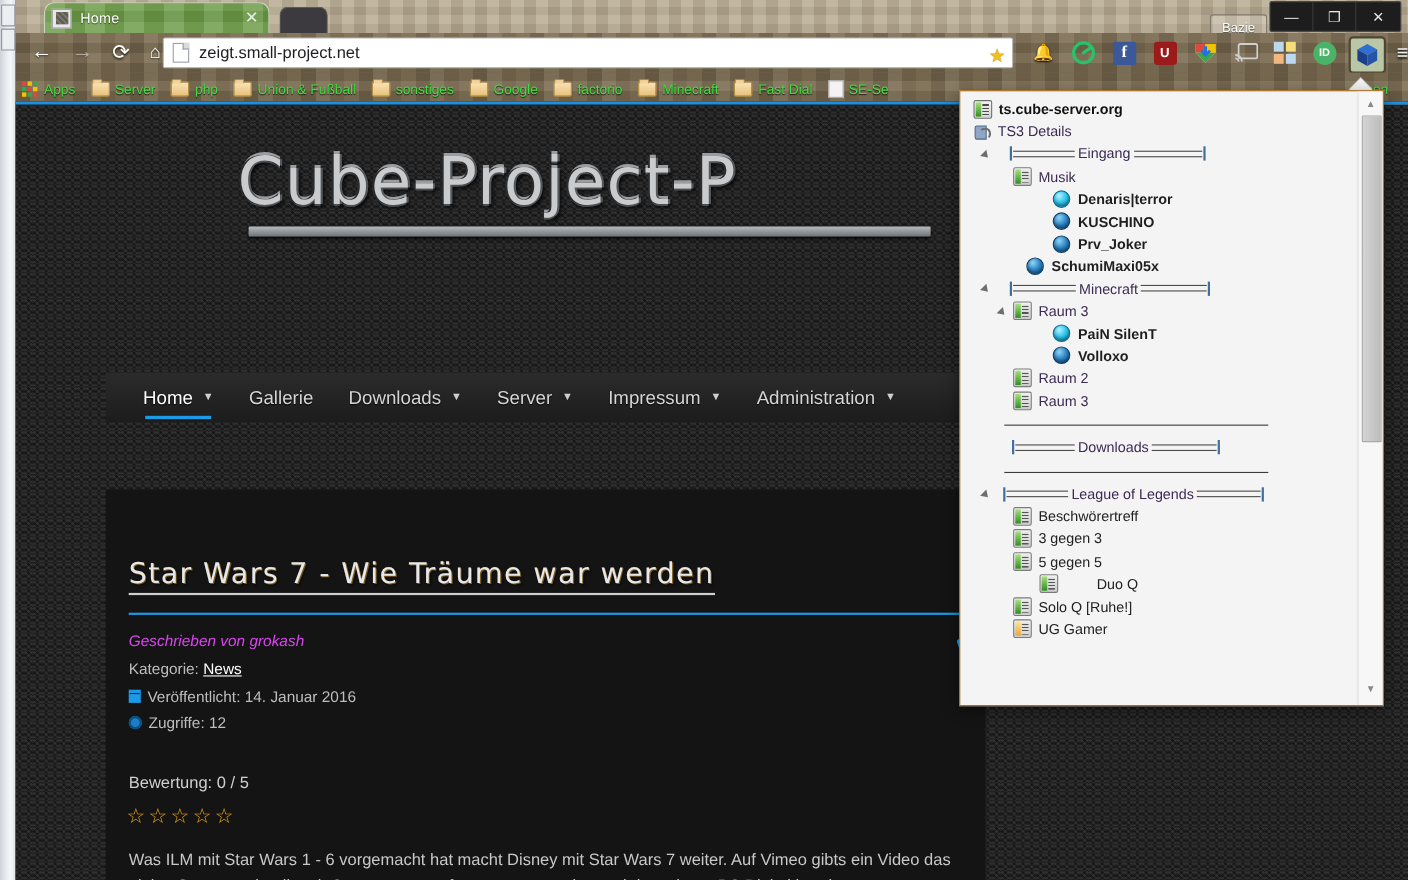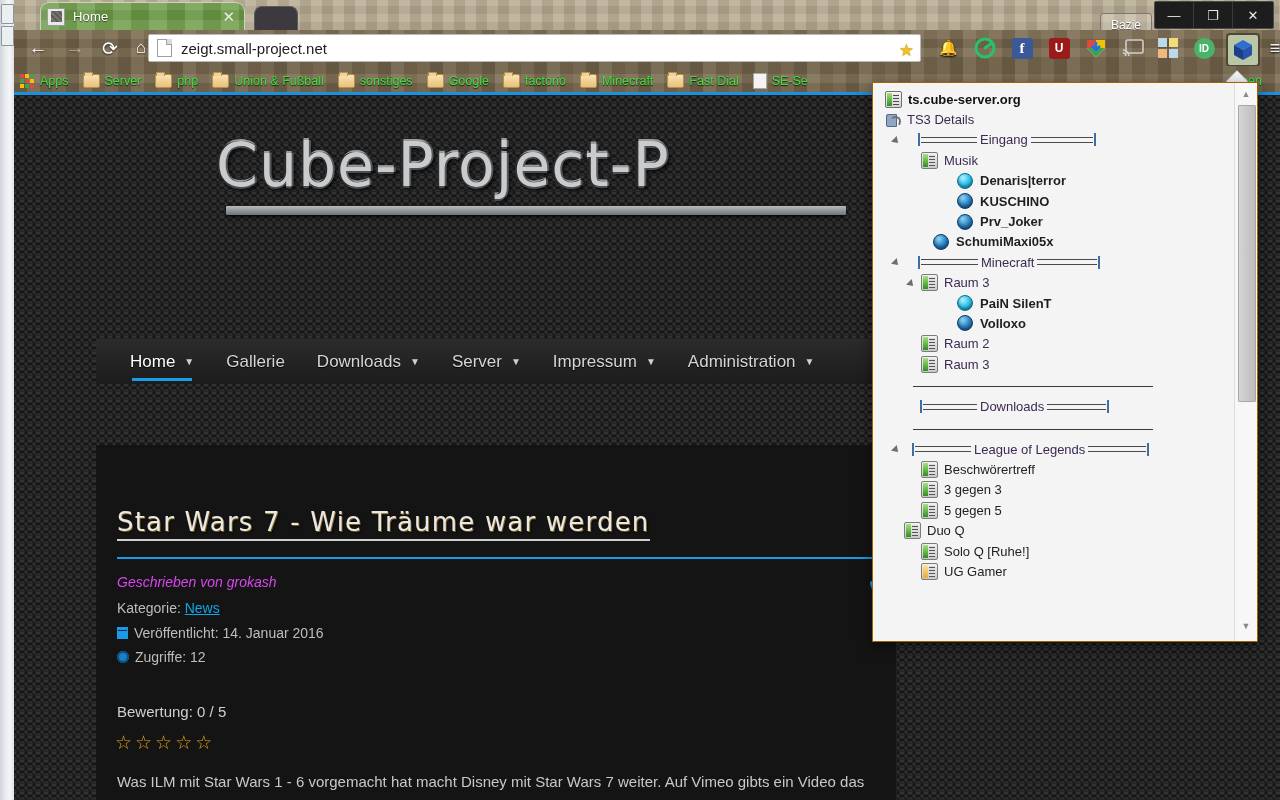--- a/index.html
+++ b/index.html
@@ -131,21 +131,21 @@
   
   #content{position:absolute;left:82px;top:353px;width:800px;height:355px;background:#141414;}
   #artTitle{position:absolute;left:21px;top:62px;font-size:26px;color:#e8e8e8;
     font-family:"DejaVu Sans", sans-serif;letter-spacing:1.2px;white-space:nowrap;
     border-bottom:2px solid #cfcfcf;padding-bottom:2px;cursor:pointer;
     text-shadow:1px 1px 0 #7a5a1a, 2px 2px 2px rgba(0,0,0,.6);}
   #artRule{position:absolute;left:21px;top:112px;width:756px;height:2px;background:#1b9ae8;}
   .meta{position:absolute;left:21px;font-size:14px;color:#bdbdbd;white-space:nowrap;}
   #metaAuthor{top:129px;font-style:italic;color:#d946ef;}
   #metaCat{top:155px;}
-  #metaCat a{color:#0ea5e9;text-decoration:underline;cursor:pointer;}
+  #metaCat a{color:#ffffff;text-decoration:underline;cursor:pointer;}
   #metaPub{top:180px;display:flex;align-items:center;}
   #metaHits{top:204px;display:flex;align-items:center;}
   .calIco{width:11px;height:12px;background:#1b9ae8;margin-right:6px;flex:none;position:relative;}
   .calIco:before{content:"";position:absolute;left:1px;right:1px;top:3px;height:1px;background:#0d2d44;}
   .eyeIco{width:12px;height:12px;border-radius:50%;background:#1b7ec4;margin-right:6px;flex:none;
     box-shadow:inset 0 0 0 2px #0b4f80;}
   #rating{position:absolute;left:21px;top:258px;font-size:15px;color:#cfcfcf;}
   #stars{position:absolute;left:19px;top:288px;display:flex;gap:3px;}
   #stars span{font-size:19px;color:#e8a317;line-height:1;}
   #bodytext{position:absolute;left:21px;top:325px;width:790px;font-size:15px;color:#c8c8c8;
@@ -556,21 +556,21 @@
         <span class="lbl plain">Beschwörertreff</span>
       </div>
       <div class="trow" style="padding-left:48px;">
         <span class="srvIco"></span>
         <span class="lbl plain">3 gegen 3</span>
       </div>
       <div class="trow" style="padding-left:48px;">
         <span class="srvIco"></span>
         <span class="lbl plain">5 gegen 5</span>
       </div>
-      <div class="trow" style="padding-left:31px;">
+      <div class="trow" style="padding-left:72px;gap:29px;">
         <span class="srvIco"></span>
         <span class="lbl plain">Duo Q</span>
       </div>
       <div class="trow" style="padding-left:48px;">
         <span class="srvIco"></span>
         <span class="lbl plain">Solo Q [Ruhe!]</span>
 
       </div>
       <div class="trow" style="padding-left:48px;">
         <span class="srvIco orange"></span>

